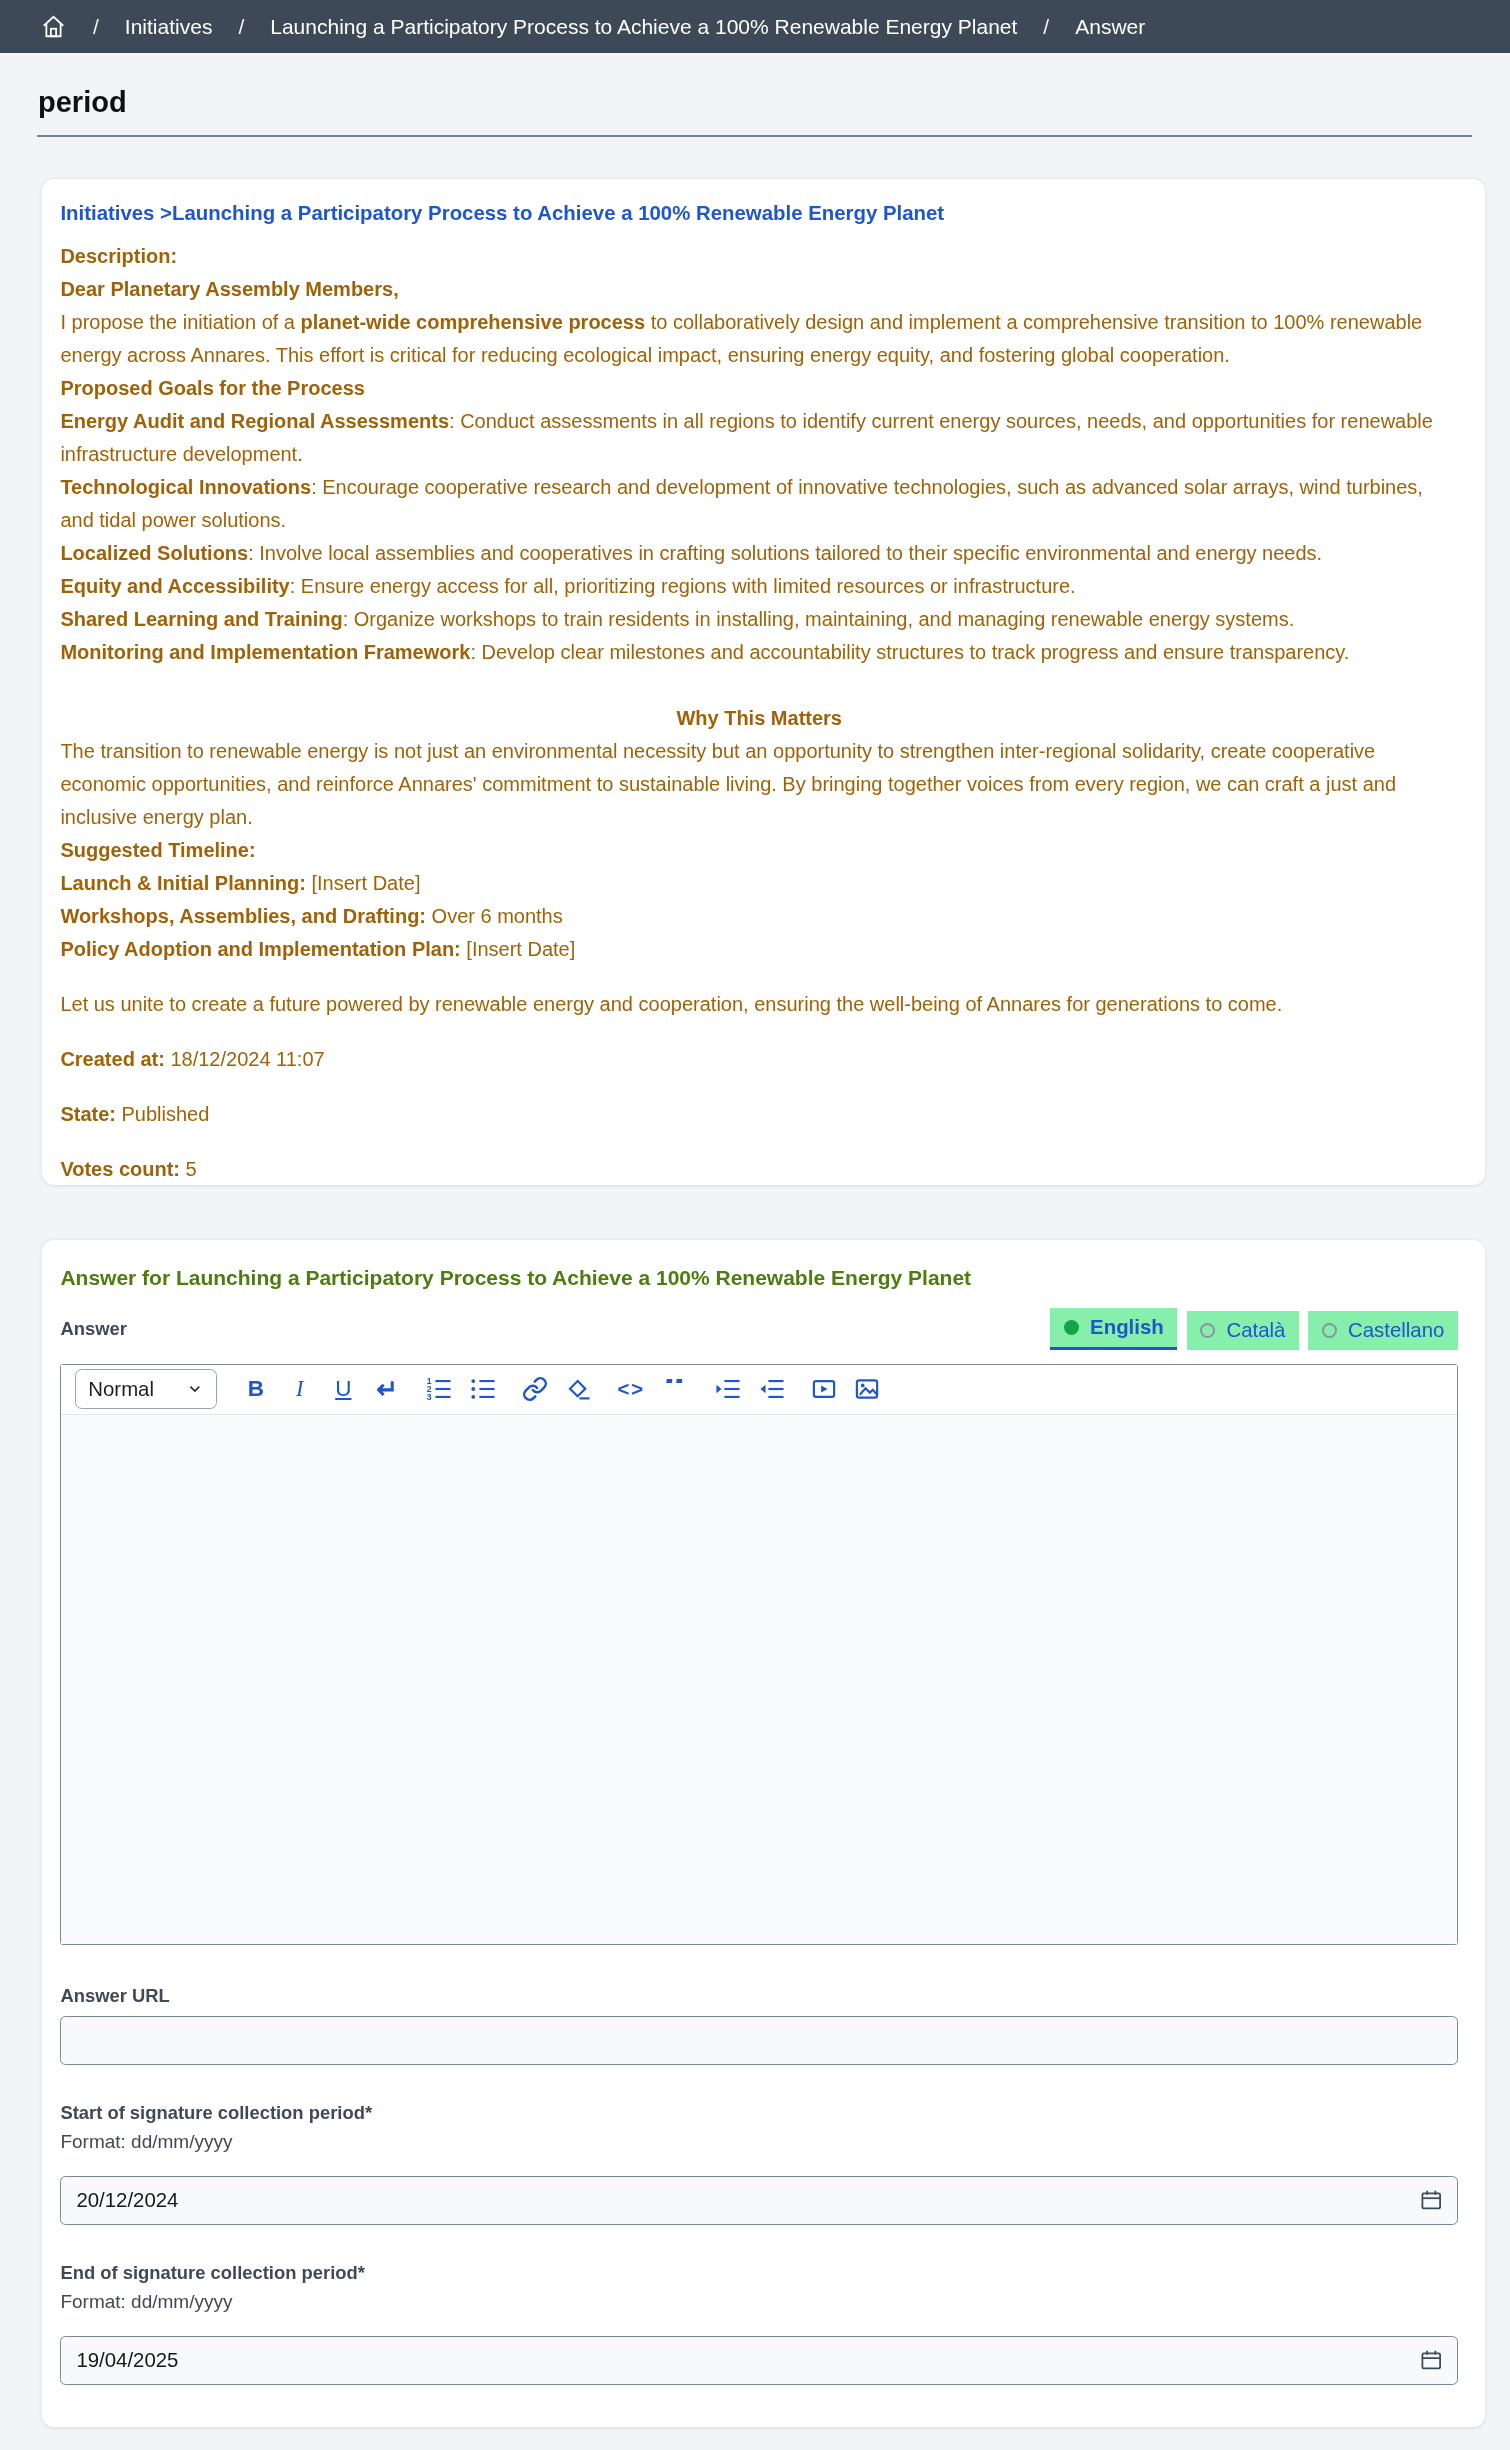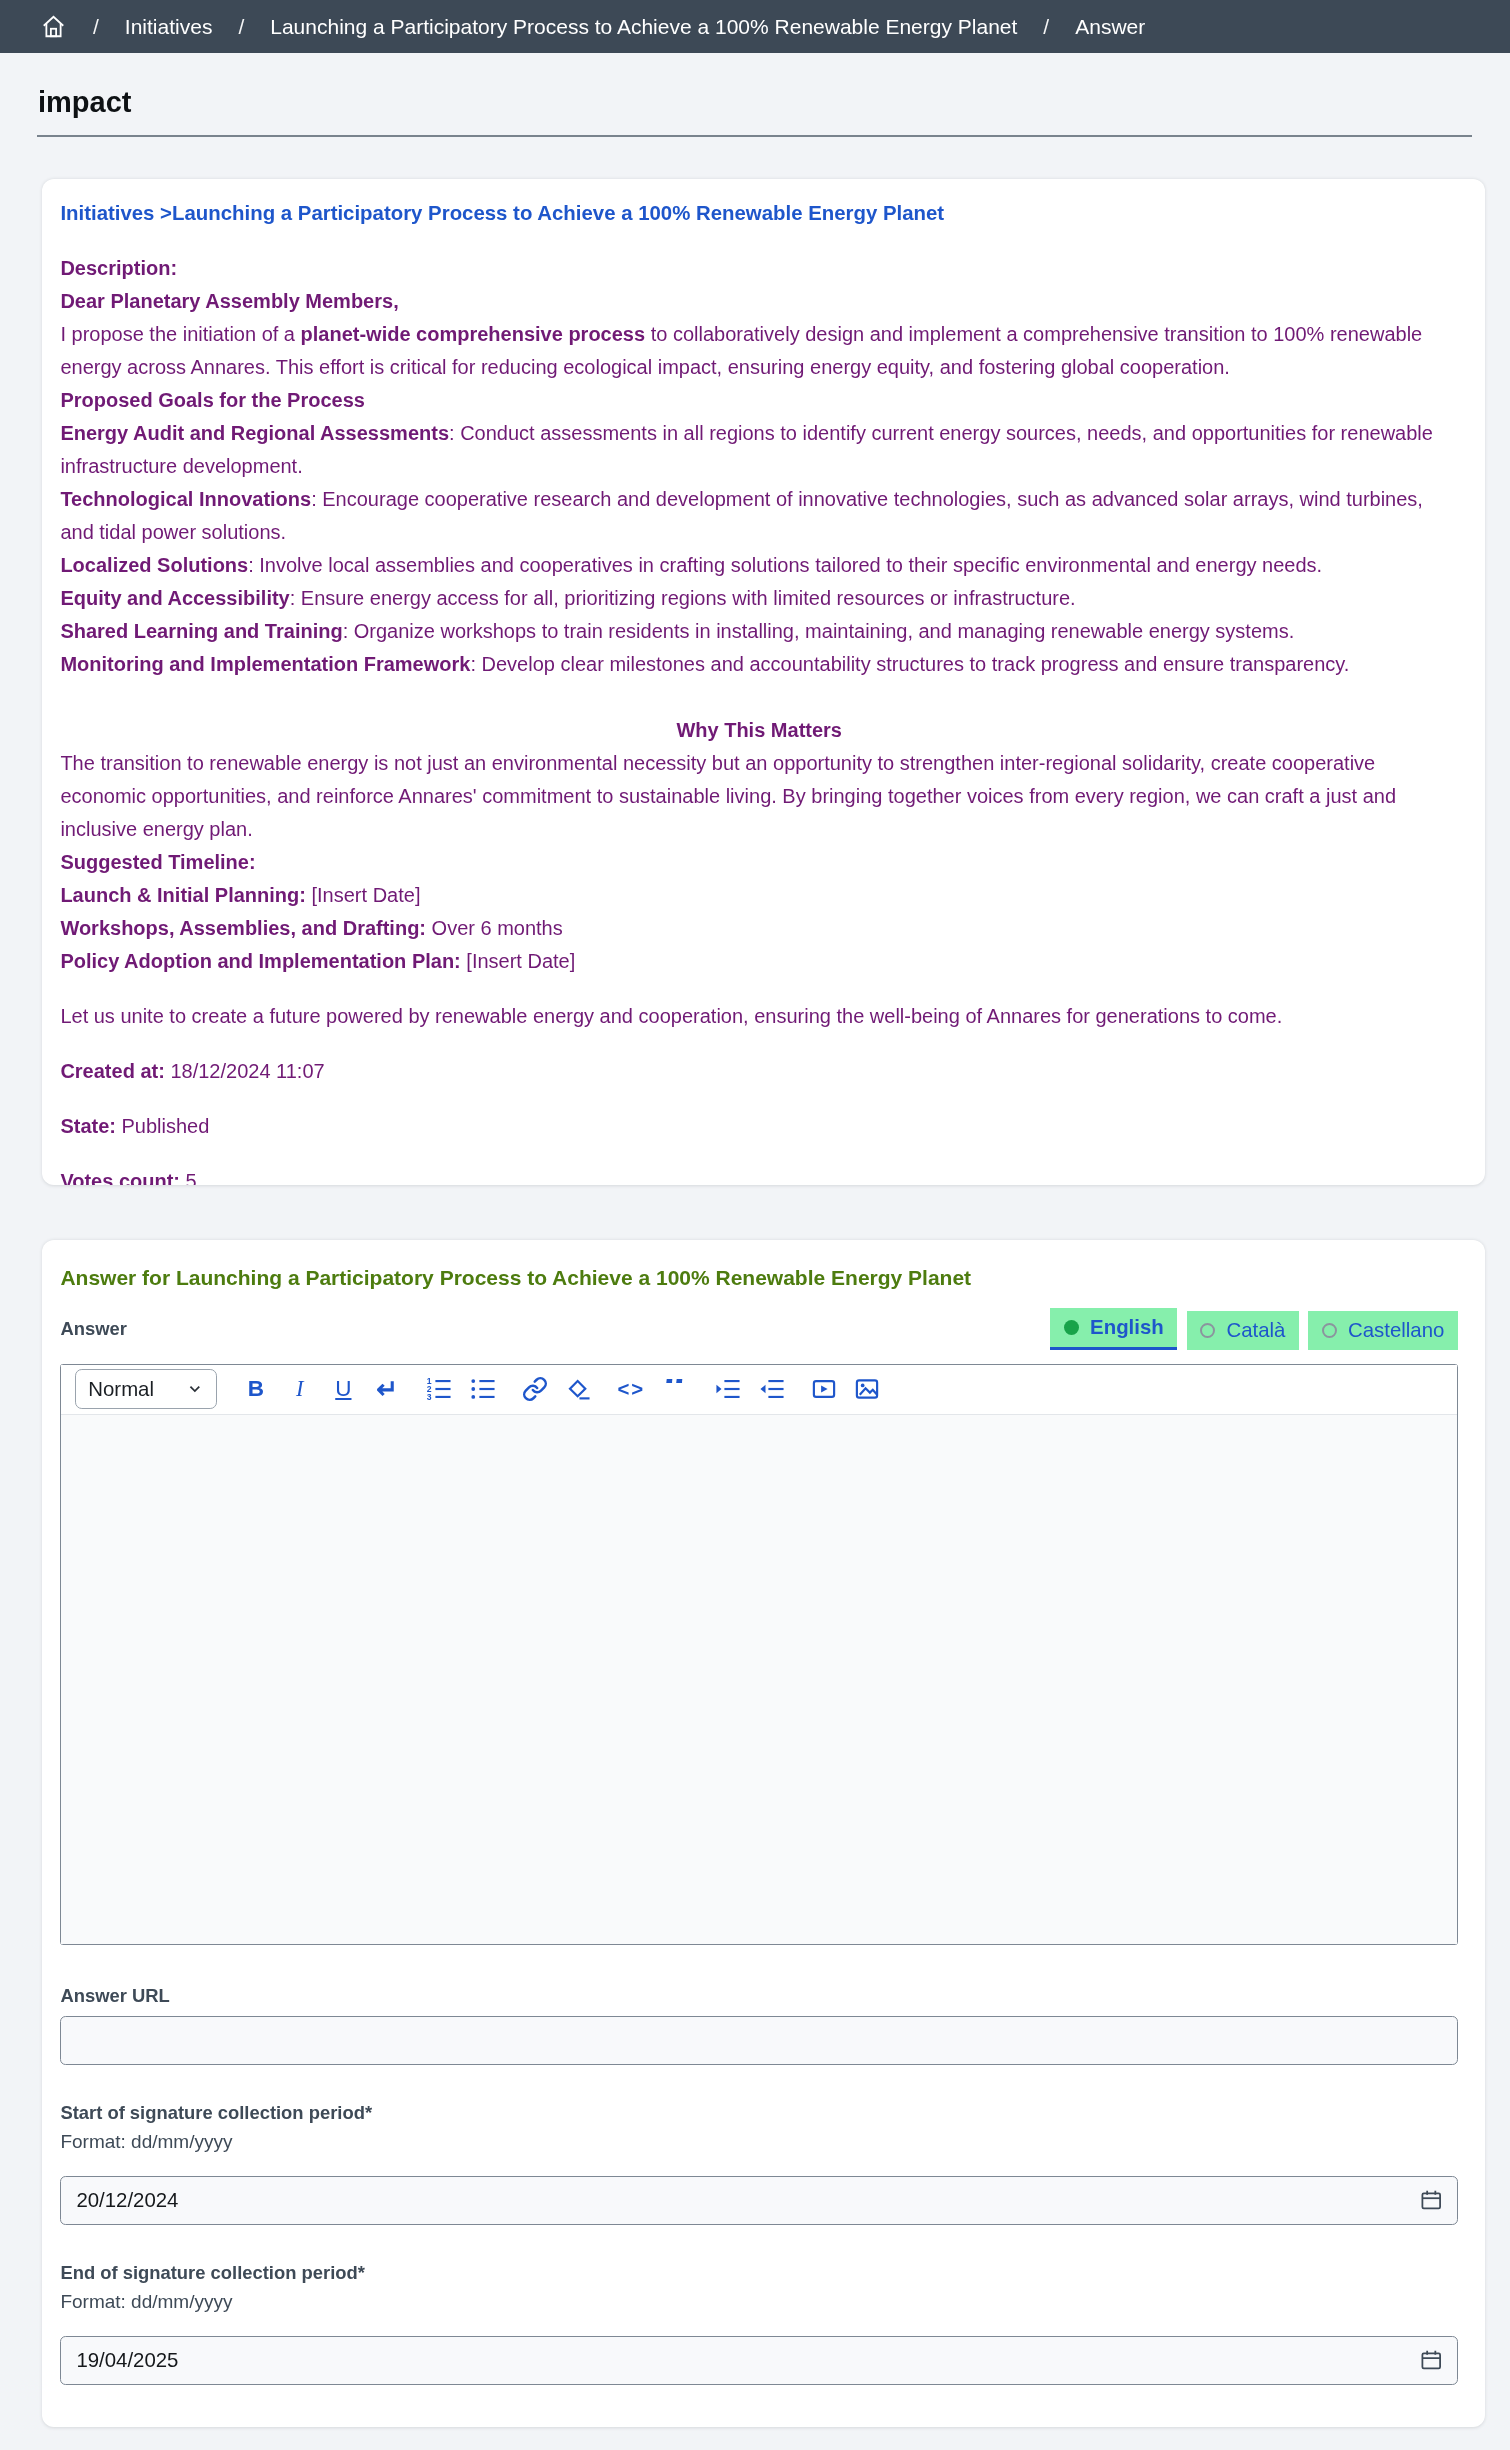--- a/index.html
+++ b/index.html
@@ -23,21 +23,21 @@
   .page-head h1 { margin:33px 0 0 0; font-size:29px; font-weight:bold; color:#0e1114; }
   .divider { margin:16.4px 39px 0 37px; border:none; border-top:2px solid #79838d; }
   
   .card {
     position:absolute; left:42px; width:1443px; background:#ffffff;
     border-radius:12px; box-shadow:0 0.7px 3.4px rgba(40,50,60,.14);
   }
   .card1 { top:179px; height:1006px; padding:23px 27px 20.4px 18.4px; overflow:hidden; }
   .card2 { top:1240px; height:1187px; padding:26px 27px 27px 18.4px; overflow:hidden; }
   .blue-link { color:#1e56cb; font-weight:bold; font-size:20.4px; text-decoration:none; cursor:pointer; }
-  .desc { margin-top:27px; font-size:20px; line-height:33px; color:#701a75; }
+  .desc { margin-top:15px; font-size:20px; line-height:33px; color:#a16207; }
   .desc p { margin:0; }
   .desc b { font-weight:bold; }
   
   .card2 h2 { margin:0; font-size:21px; font-weight:bold; color:#4d7c0f; }
   .answer-row { margin-top:17.7px; display:flex; align-items:center; justify-content:space-between; }
   .field-label { font-size:18.4px; font-weight:bold; color:#3e4a57; }
   .langs { display:flex; align-items:flex-end; }
   .lang-tab {
     display:inline-flex; align-items:center; gap:11px;
     background:#86efac; padding:8.2px 13.6px; margin-left:9.5px;
@@ -95,21 +95,21 @@
   </span>
   <span class="sep">/</span>
   <span class="crumb">Initiatives</span>
   <span class="sep">/</span>
   <span class="crumb">Launching a Participatory Process to Achieve a 100% Renewable Energy Planet</span>
   <span class="sep">/</span>
   <span class="crumb">Answer</span>
 </div>
 
 <div class="page-head">
-  <h1>impact</h1>
+  <h1>period</h1>
 </div>
 <hr class="divider">
 
 <div class="card card1">
   <a class="blue-link"><span>Initiatives &gt;</span><span>Launching a Participatory Process to Achieve a 100% Renewable Energy Planet</span></a>
   <div class="desc" id="description-paragraphs">
       <p><b>Description:</b></p>
       <p><b>Dear Planetary Assembly Members,</b></p>
       <p><span>I propose the initiation of a </span><b>planet-wide comprehensive process</b><span> to collaboratively design and implement a comprehensive transition to 100% renewable energy across Annares. This effort is critical for reducing ecological impact, ensuring energy equity, and fostering global cooperation.</span></p>
       <p><b>Proposed Goals for the Process</b></p>

